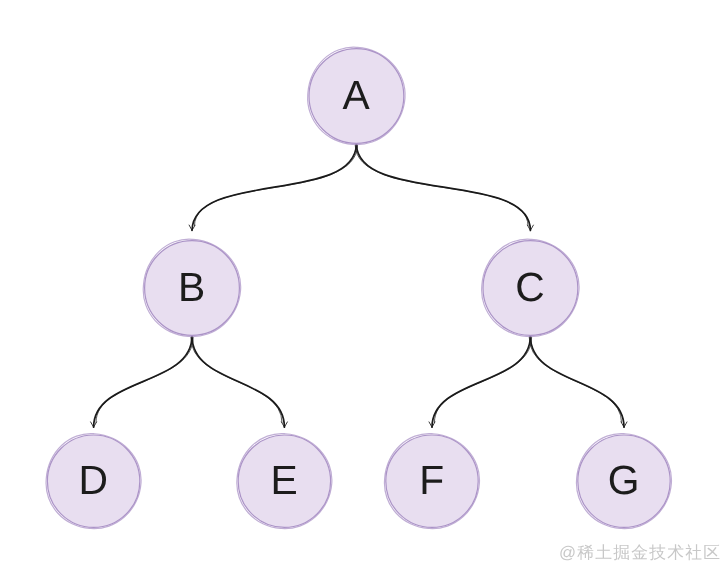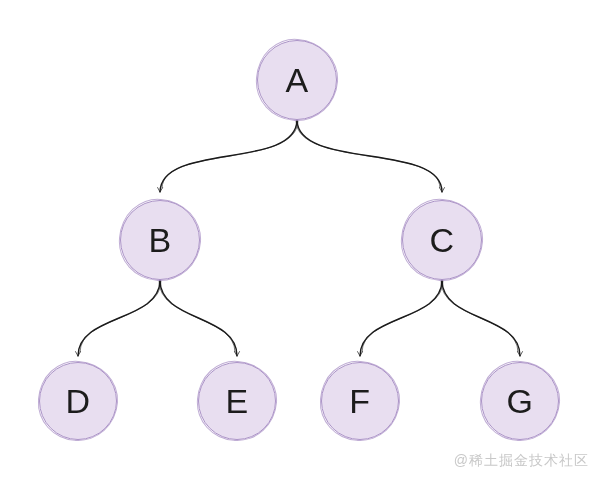--- a/index.html
+++ b/index.html
@@ -59,21 +59,21 @@
   .node-a { left: 257px; top: 40px; }
   .node-b { left: 120px; top: 200px; }
   .node-c { left: 402px; top: 200px; }
   .node-d { left: 39px;  top: 362px; }
   .node-e { left: 198px; top: 362px; }
   .node-f { left: 321px; top: 362px; }
   .node-g { left: 481px; top: 362px; }
 
   .watermark {
     position: absolute;
-    right: 12px;
+    right: 0;
     bottom: 11px;
     font-size: 14px;
     color: #c8c8c8;
     letter-spacing: 1px;
     user-select: none;
   }
 </style>
 </head>
 <body>
 

